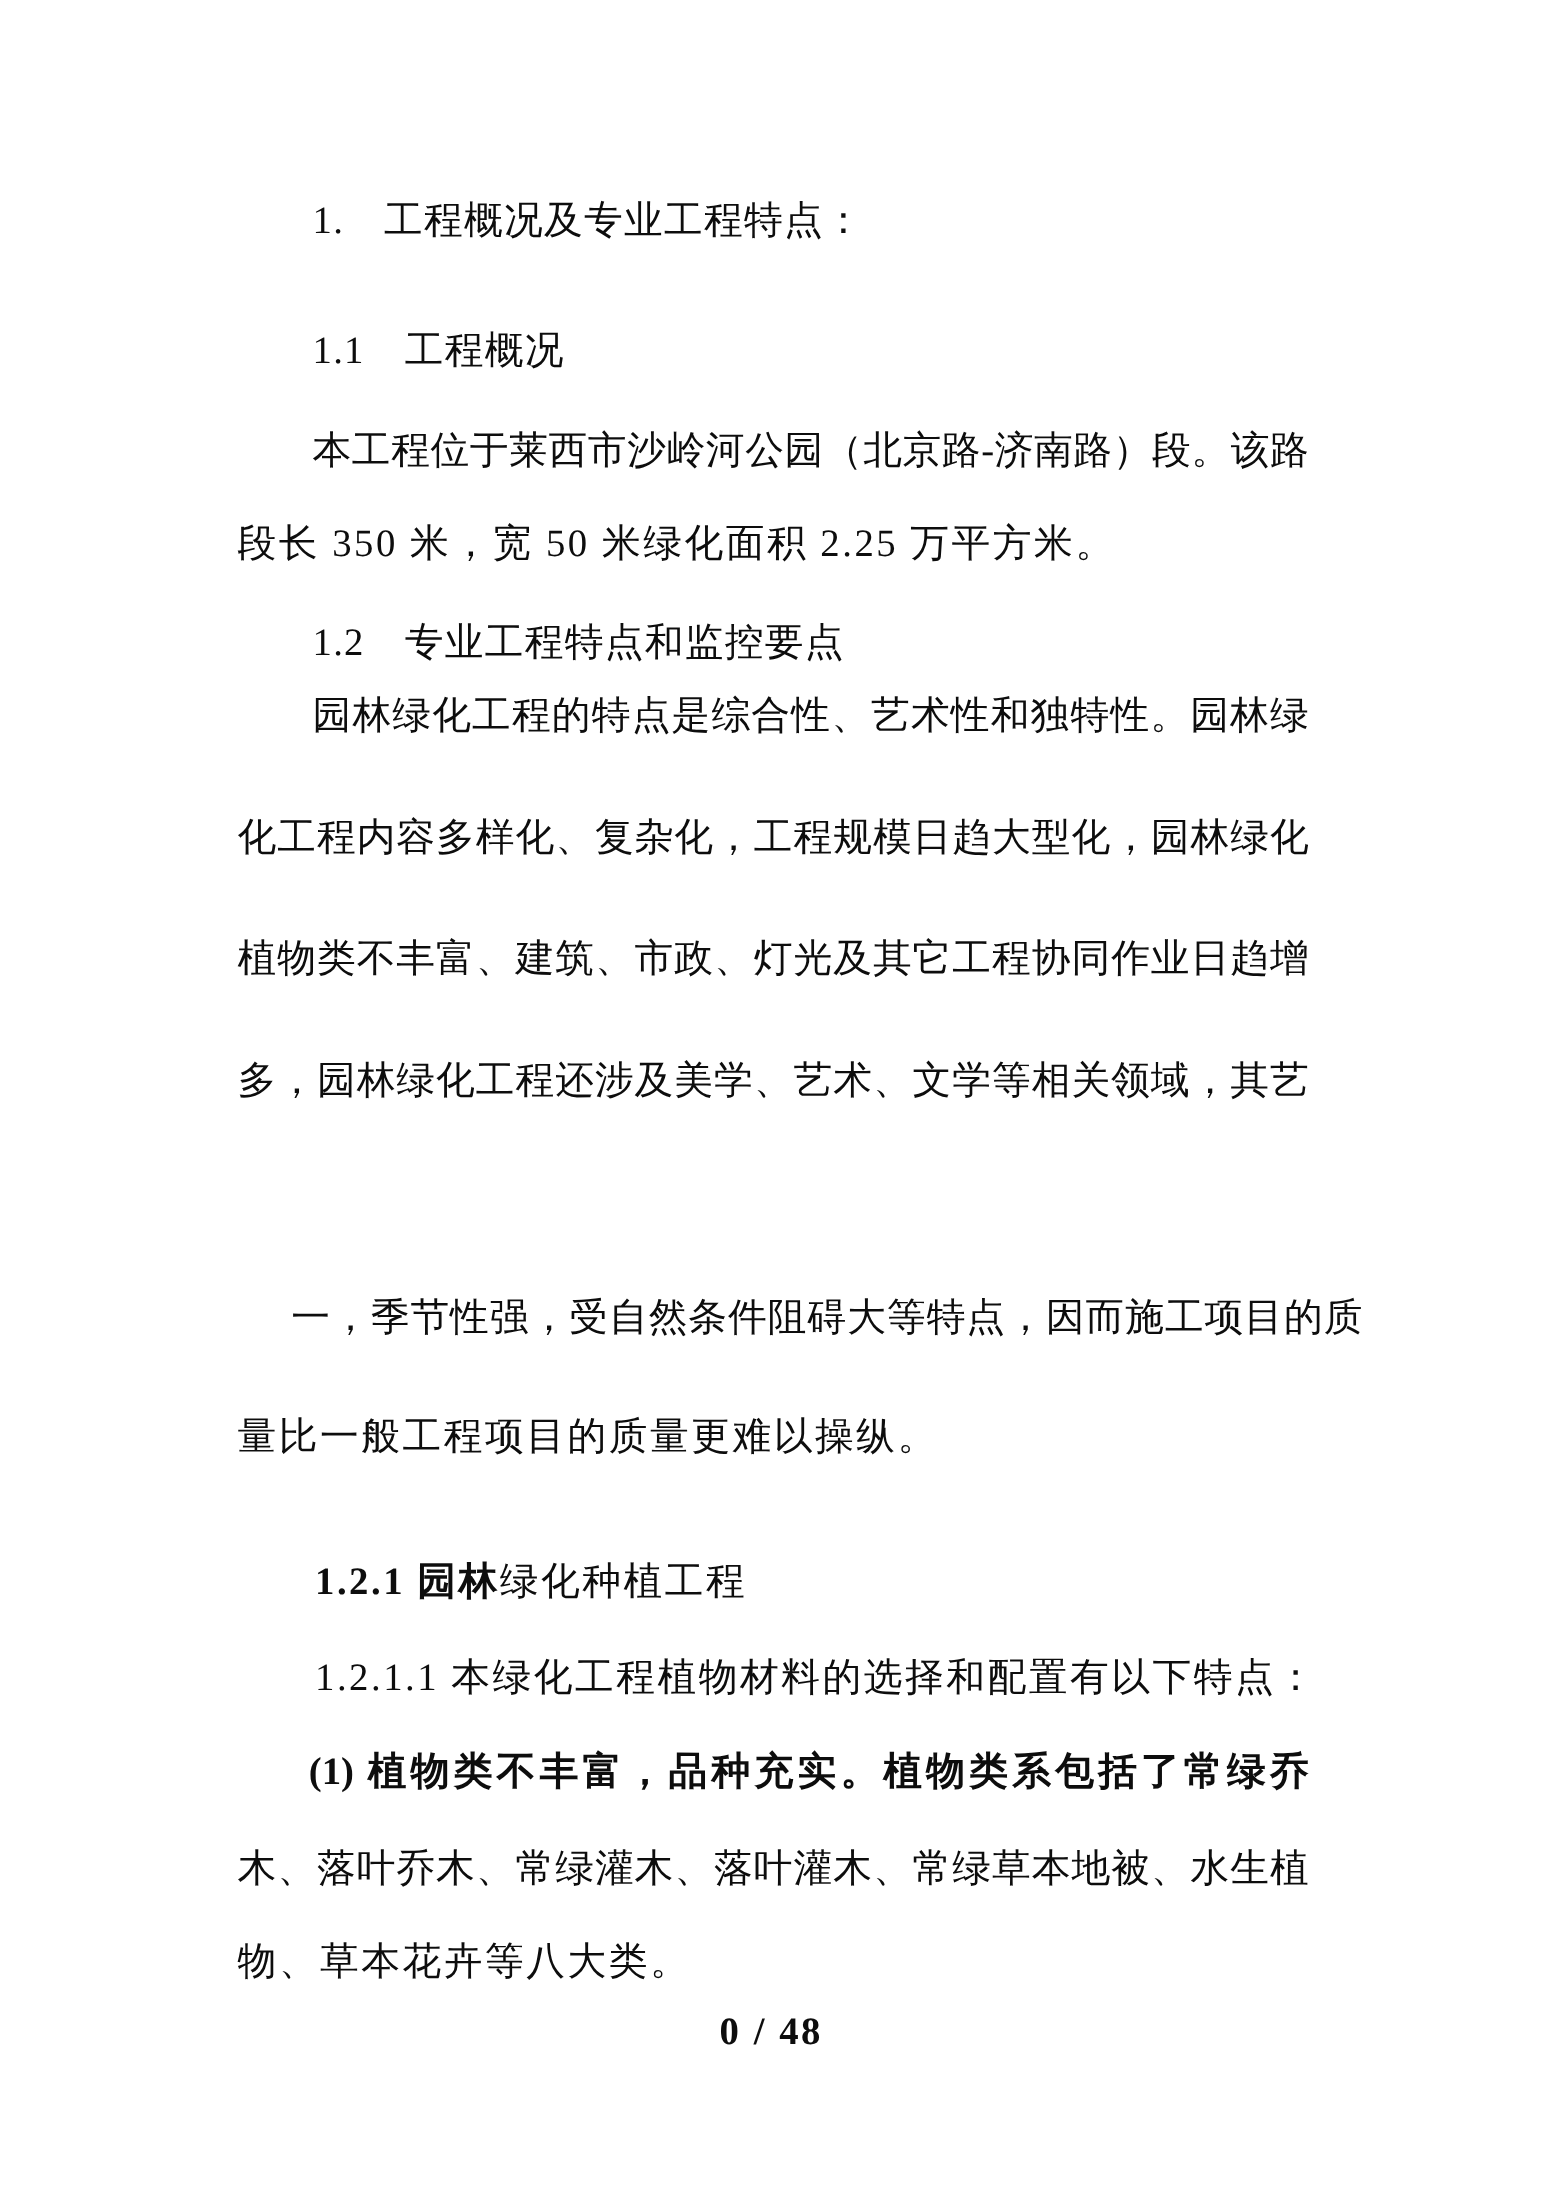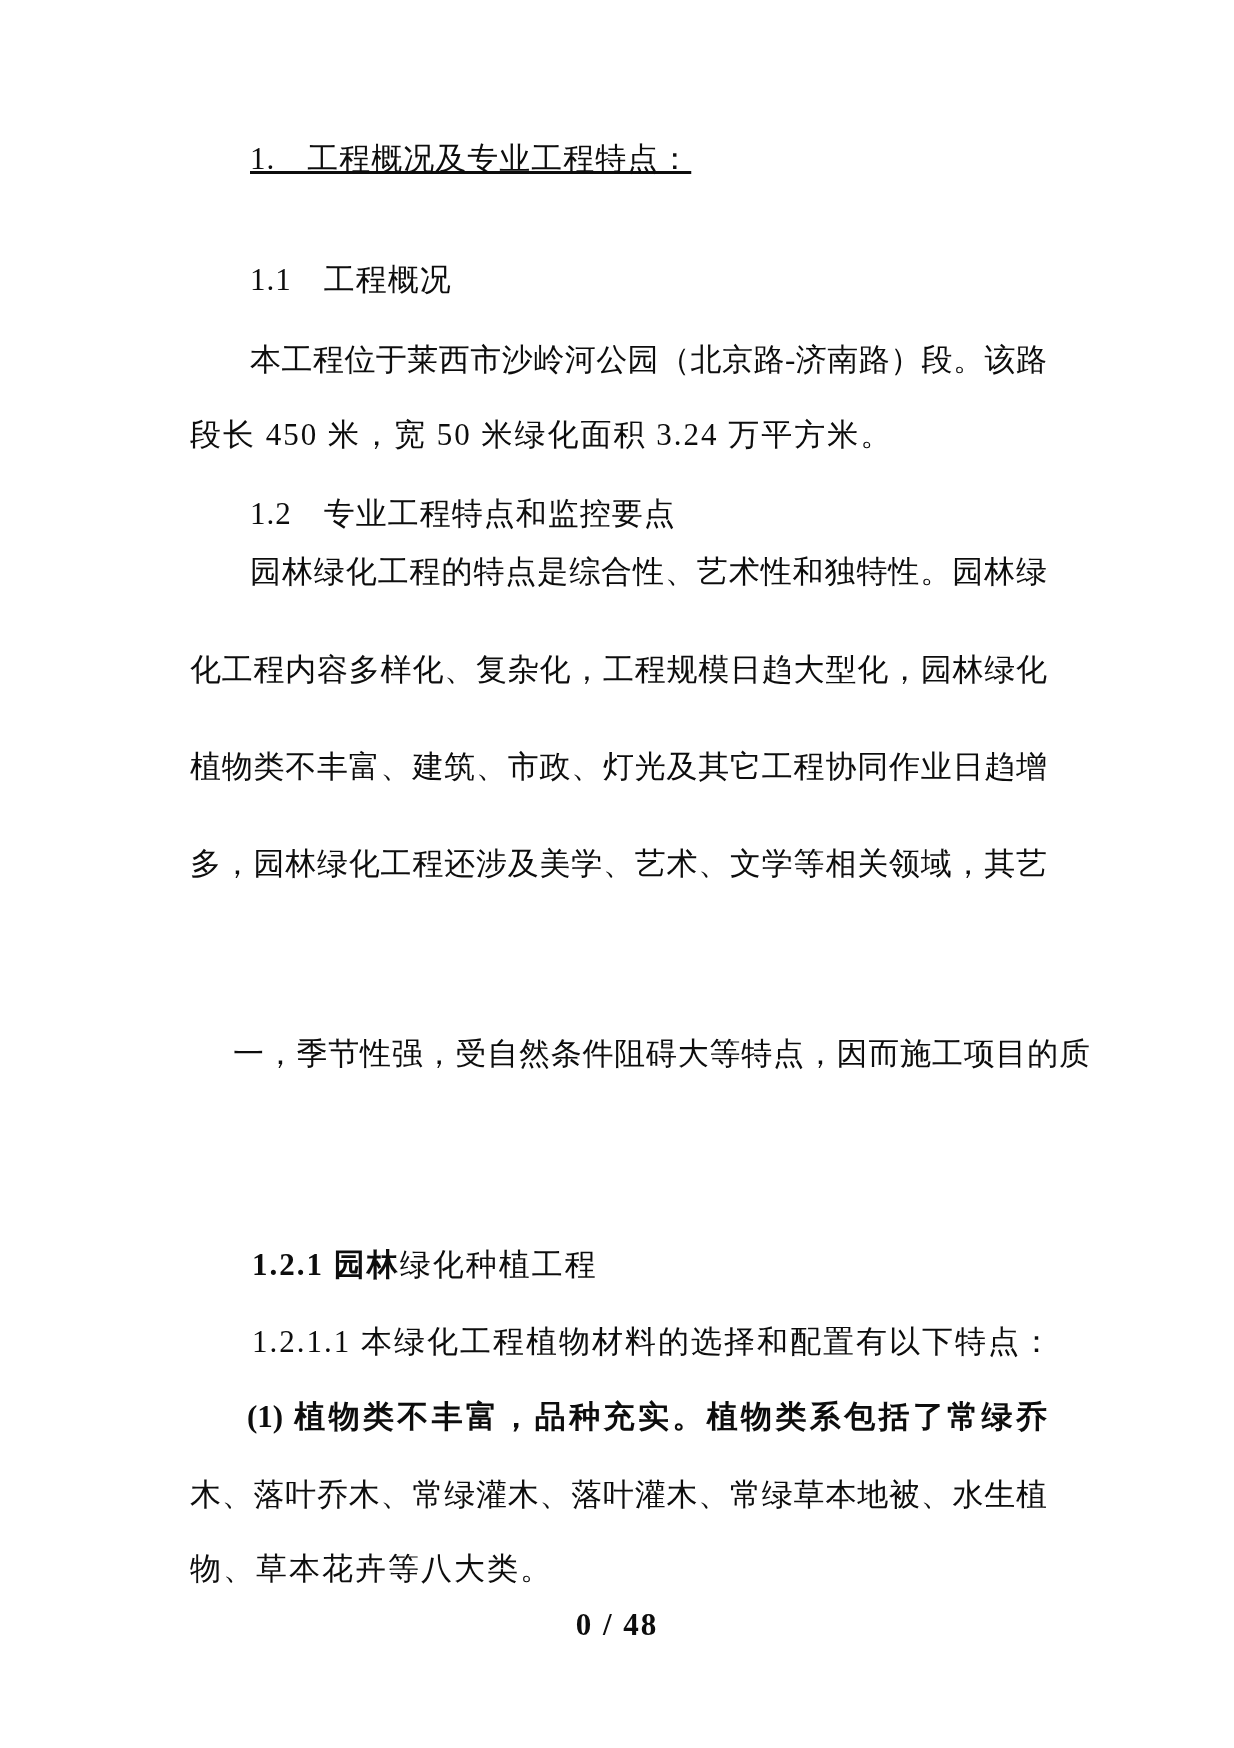--- a/index.html
+++ b/index.html
@@ -38,28 +38,29 @@
     letter-spacing: 2px;
     white-space: pre;
     font-weight: bold;
   }
 </style>
 </head>
 <body>
 
 <div class="page">
   <div class="footer" style="top: 1605px;">0 / 48</div>
-<div class="line" style="left: 250px; top: 139px; letter-spacing: 1px; text-decoration: underline;"><span>1.　工程概况及专业工程特点：</span></div>
+<div class="line" style="left: 250px; top: 156px; letter-spacing: 1px;"><span>1.　工程概况及专业工程特点：</span></div>
     <div class="line" style="left: 250px; top: 260px; letter-spacing: 1px;"><span>1.1　工程概况</span></div>
     <div class="line justify" style="left: 190px; top: 340px; width: 857px; text-indent: 60px;"><span>本工程位于莱西市沙岭河公园（北京路-济南路）段。该路</span></div>
-    <div class="line" style="left: 190px; top: 415px; letter-spacing: 2px;"><span>段长 450 米，宽 50 米绿化面积 3.24 万平方米。</span></div>
+    <div class="line" style="left: 190px; top: 415px; letter-spacing: 2px;"><span>段长 350 米，宽 50 米绿化面积 2.25 万平方米。</span></div>
     <div class="line" style="left: 250px; top: 494px; letter-spacing: 1px; text-align: center;"><span>1.2　专业工程特点和监控要点</span></div>
     <div class="line justify" style="left: 190px; top: 552px; width: 857px; text-indent: 60px;"><span>园林绿化工程的特点是综合性、艺术性和独特性。园林绿</span></div>
     <div class="line justify" style="left: 190px; top: 650px; width: 857px;"><span>化工程内容多样化、复杂化，工程规模日趋大型化，园林绿化</span></div>
     <div class="line justify" style="left: 190px; top: 747px; width: 857px;"><span>植物类不丰富、建筑、市政、灯光及其它工程协同作业日趋增</span></div>
     <div class="line justify" style="left: 190px; top: 844px; width: 857px;"><span>多，园林绿化工程还涉及美学、艺术、文学等相关领域，其艺</span></div>
     <div class="line justify" style="left: 190px; top: 1034px; width: 857px; margin-left: 43px;"><span>一，季节性强，受自然条件阻碍大等特点，因而施工项目的质</span></div>
+    <div class="line" style="left: 190px; top: 1129px; letter-spacing: 2px;"><span>量比一般工程项目的质量更难以操纵。</span></div>
     <div class="line" style="left: 252px; top: 1245px; letter-spacing: 2px;"><span class="seg-bold">1.2.1 园林</span><span>绿化种植工程</span></div>
     <div class="line" style="left: 252px; top: 1322px; letter-spacing: 2px;"><span>1.2.1.1 本绿化工程植物材料的选择和配置有以下特点：</span></div>
     <div class="line justify" style="left: 190px; top: 1397px; width: 857px; text-indent: 57px; font-weight: bold;"><span>(1) 植物类不丰富，品种充实。植物类系包括了常绿乔</span></div>
     <div class="line justify" style="left: 190px; top: 1475px; width: 857px;"><span>木、落叶乔木、常绿灌木、落叶灌木、常绿草本地被、水生植</span></div>
     <div class="line" style="left: 190px; top: 1549px; letter-spacing: 2px;"><span>物、草本花卉等八大类。</span></div>
   </div>
 
 </body></html>

